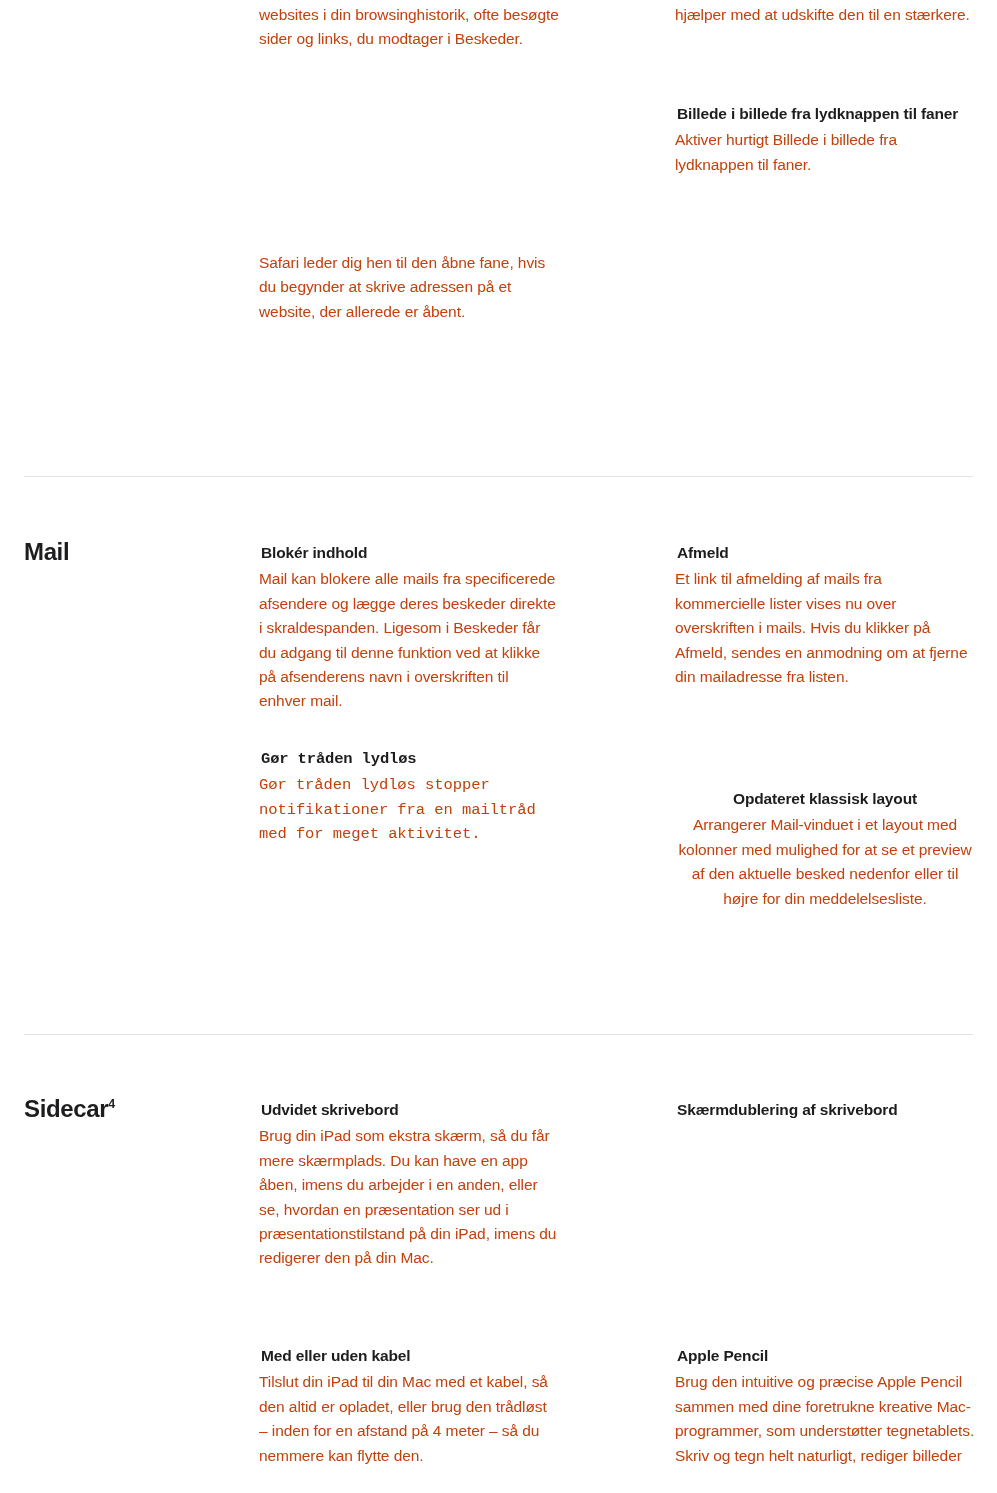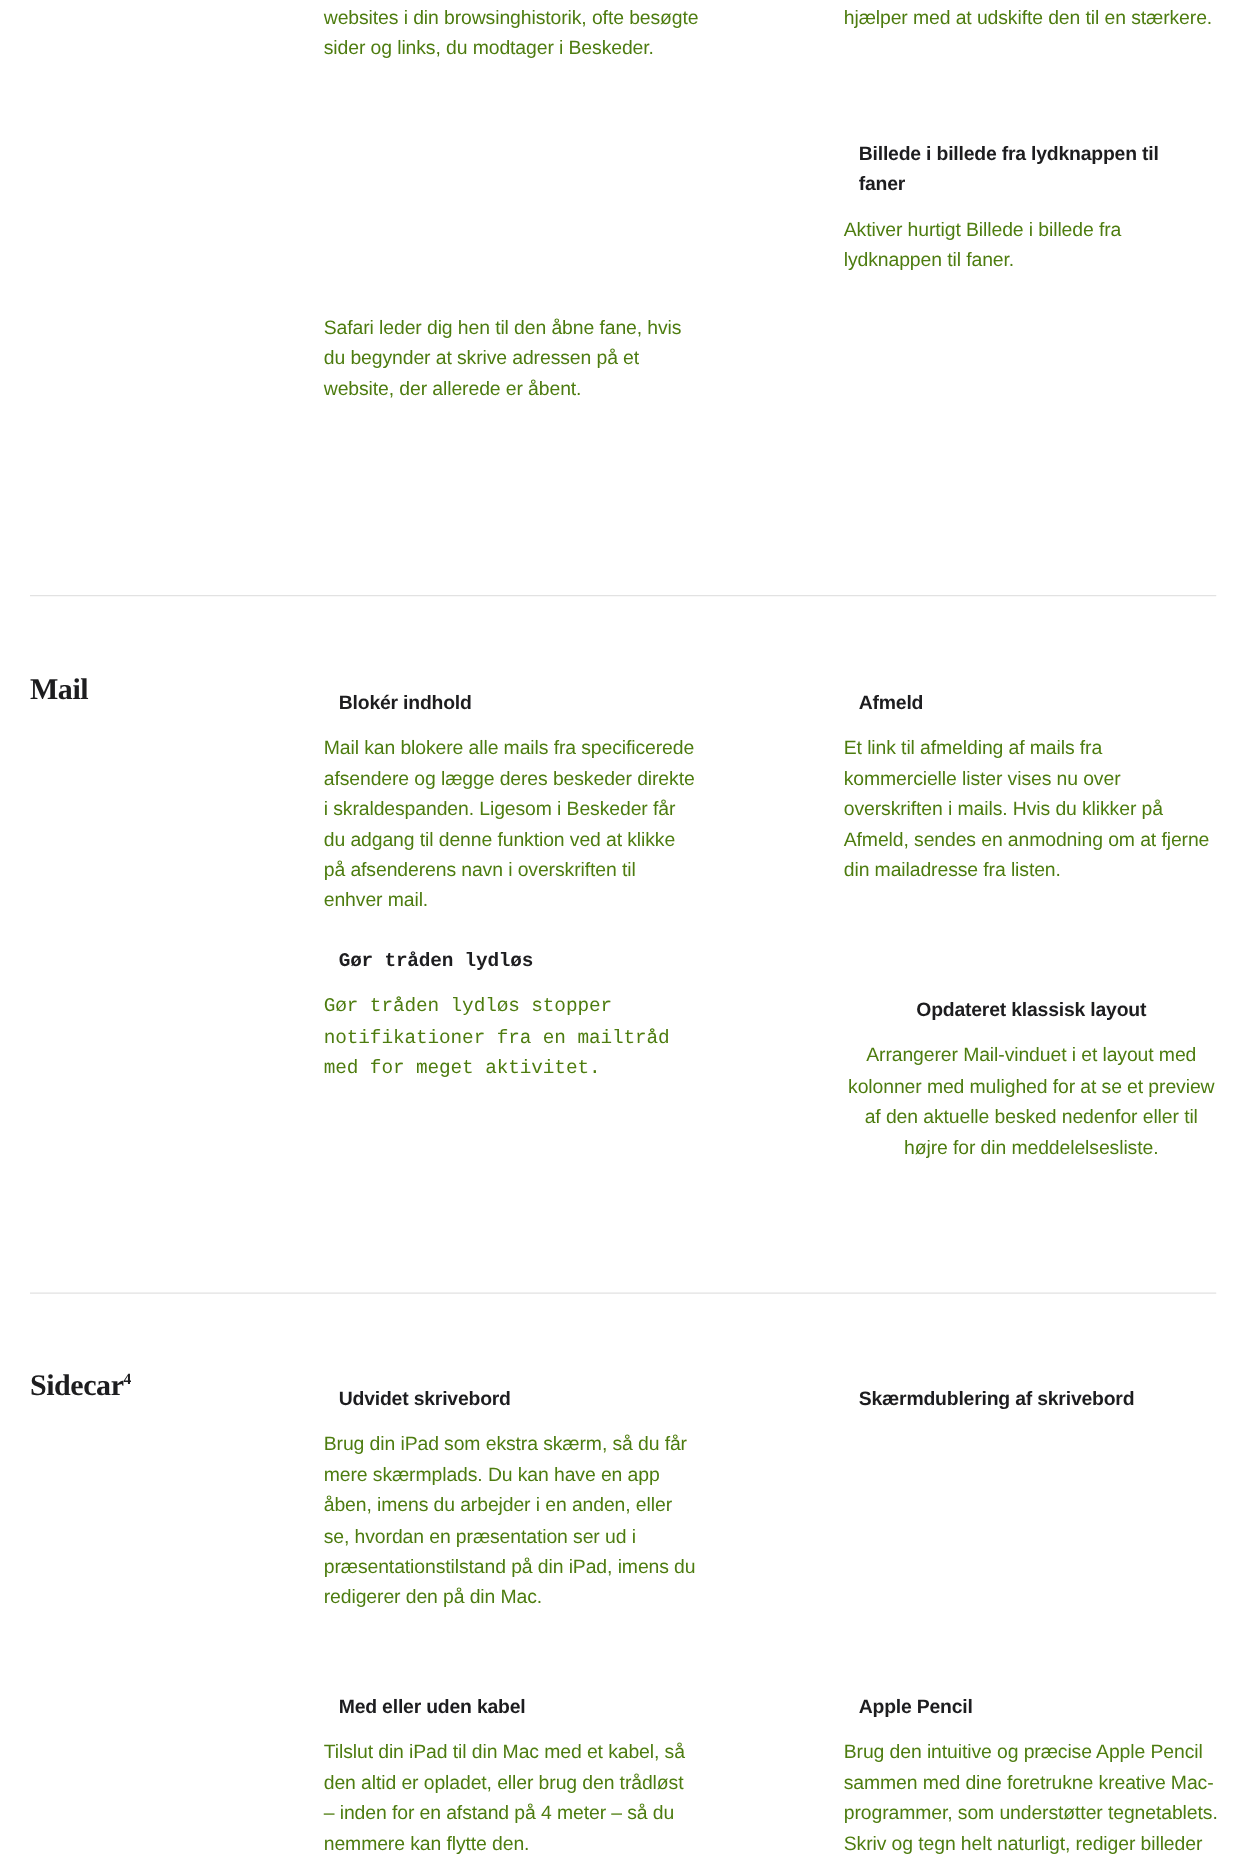--- a/index.html
+++ b/index.html
@@ -12,43 +12,43 @@
     width: 997px;
     height: 1493px;
     position: relative;
     font-family: "Liberation Sans", sans-serif;
     color: #1d1d1f;
     -webkit-font-smoothing: antialiased;
     overflow: hidden;
   }
 
   
-  .abs { position: absolute; font-family: Liberation Serif, serif; }
+  .abs { position: absolute; }
 
   
   .col-head  { left: 24px;  width: 215px; }
   .col-mid   { left: 259px; width: 300px; }
   .col-right { left: 675px; width: 300px; }
 
   
   .feat-title {
     font-size: 15.5px;
     line-height: 24.4px;
     font-weight: 700;
     letter-spacing: -0.01em;
-    margin: 12px;
+    margin: 2px;
     color: #1d1d1f;
   }
   .feat-body {
     font-size: 15.5px;
     line-height: 24.4px;
     font-weight: 400;
     letter-spacing: -0.005em;
     margin: 0;
-    color: #4d7c0f;
+    color: #c2410c;
   }
   .section-title {
     font-size: 24px;
     line-height: 30px;
     font-weight: 700;
     letter-spacing: -0.015em;
     margin: 0;
     color: #1d1d1f;
     white-space: nowrap;
   }

